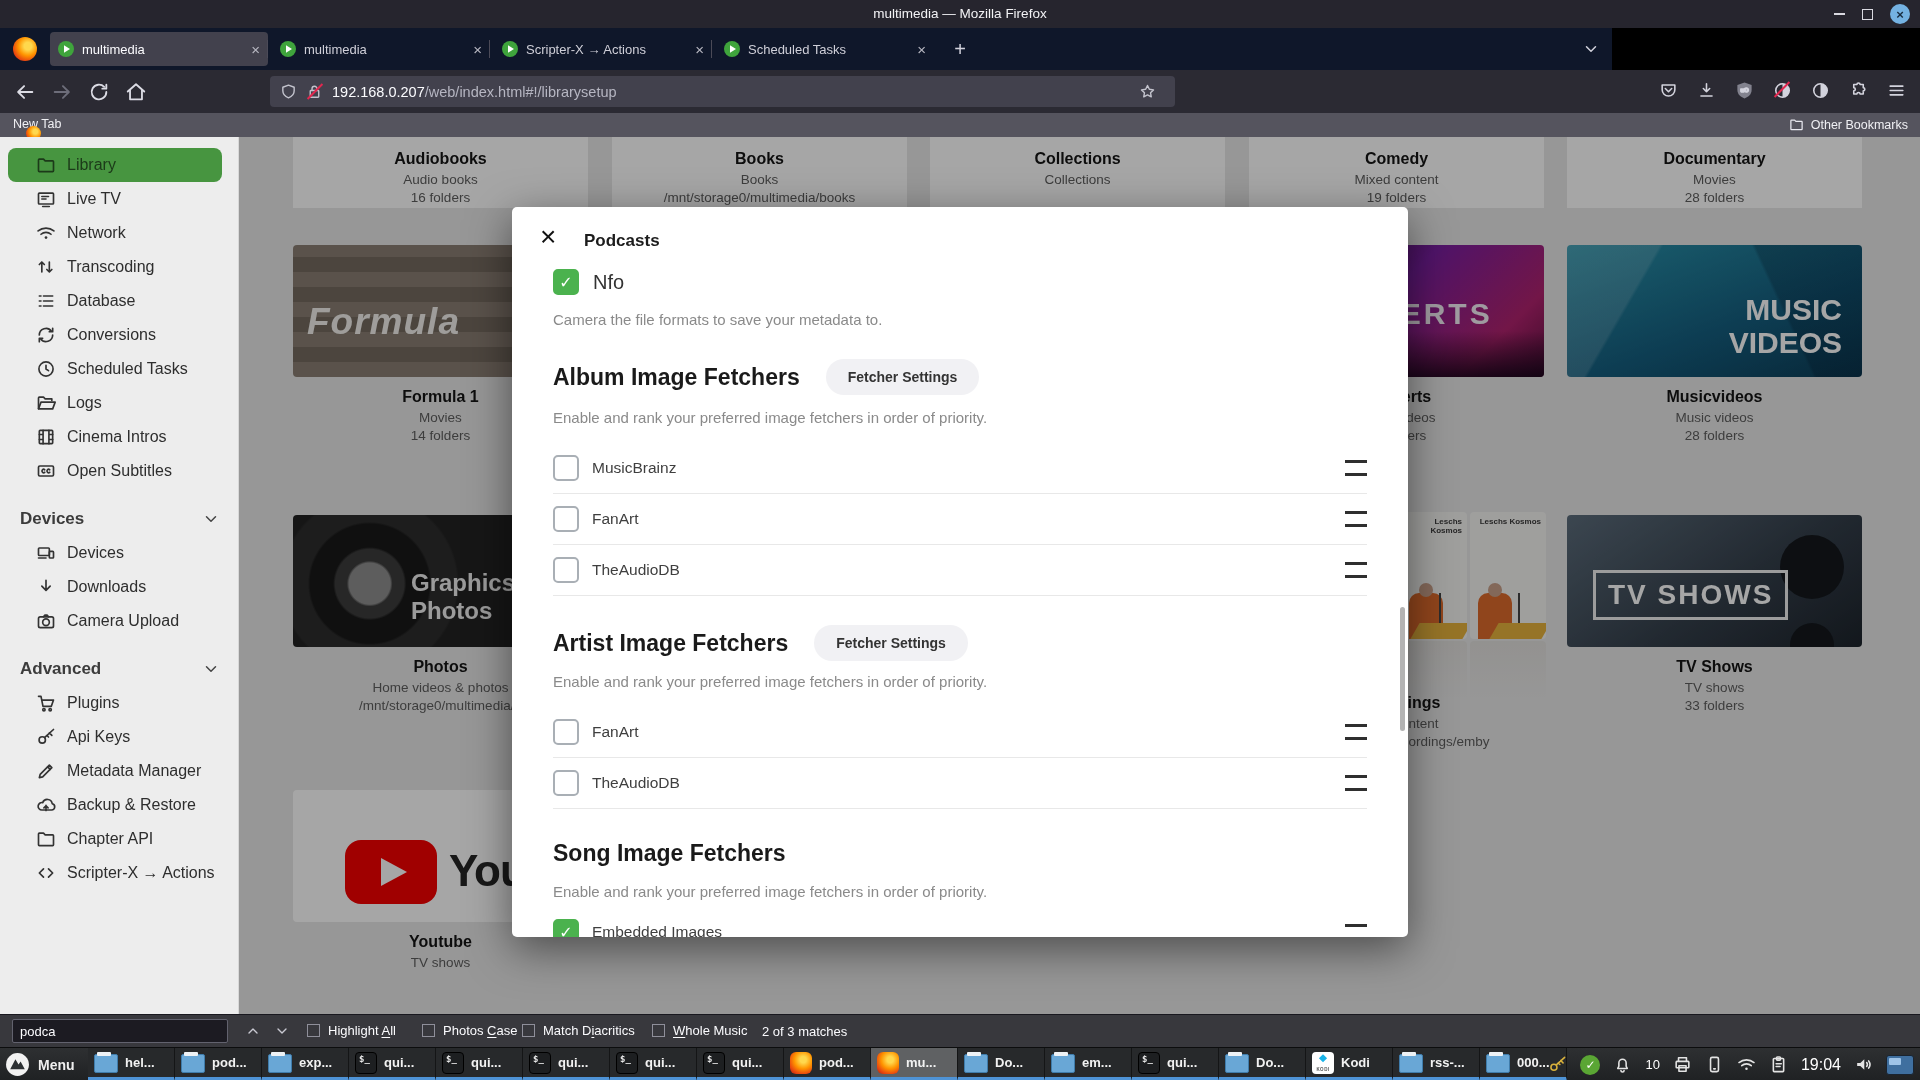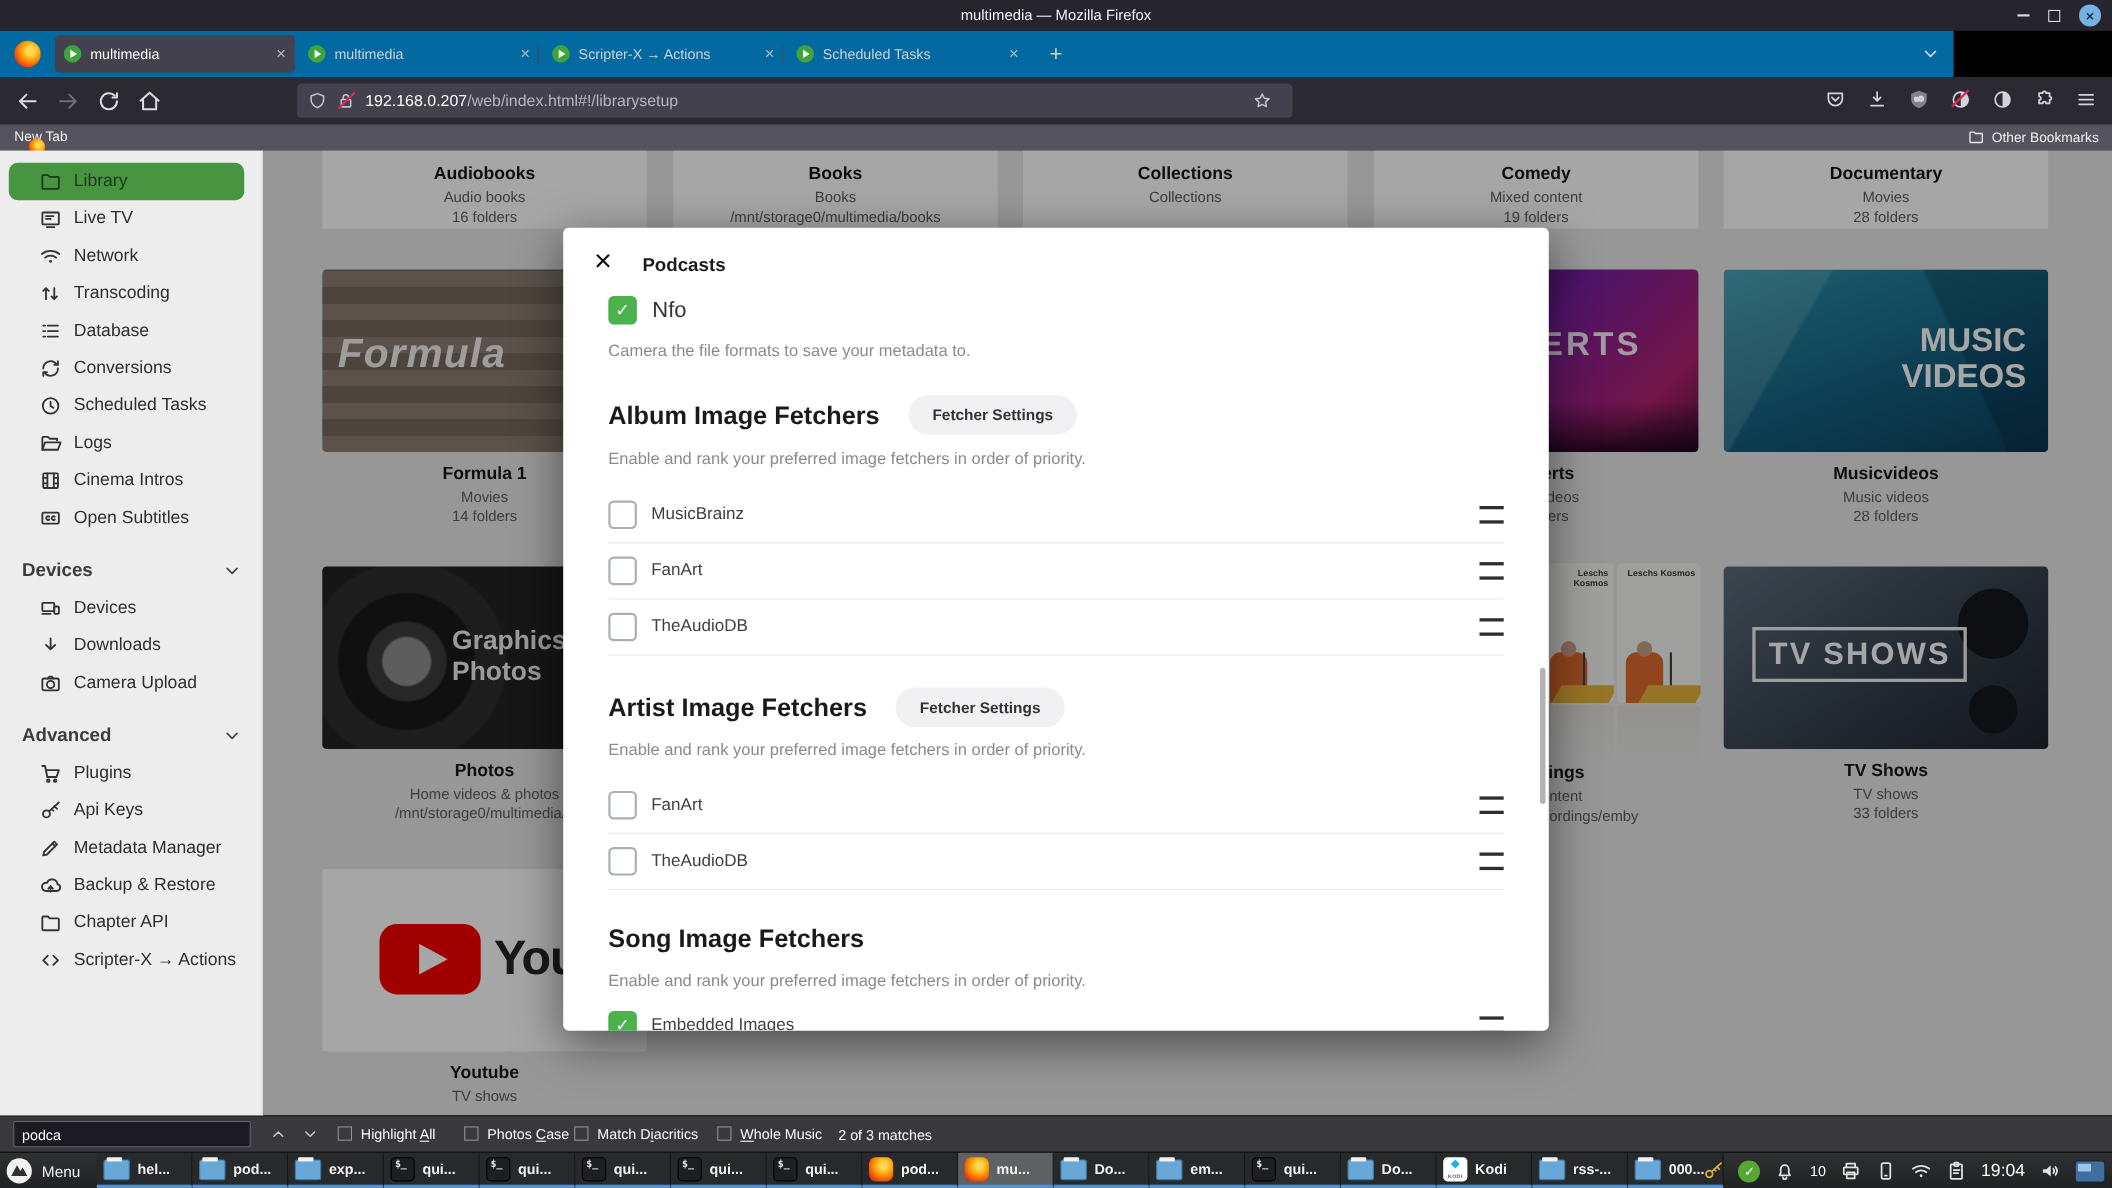--- a/index.html
+++ b/index.html
@@ -6,21 +6,21 @@
   #screen{position:relative;width:1920px;height:1080px;overflow:hidden;
     font-family:"Liberation Sans","DejaVu Sans",sans-serif;-webkit-font-smoothing:antialiased;}
   
   .titlebar{position:absolute;left:0;top:0;width:1920px;height:28px;background:#26252e;color:#f5f5f7;}
   .titlebar .wtitle{position:absolute;left:0;right:0;top:6px;text-align:center;font-size:13.5px;color:#f2f2f5;}
   .winctl{position:absolute;right:10px;top:0;height:28px;display:flex;align-items:center;gap:17px;}
   .wc-min{width:11px;height:2px;background:#d9d9e0;}
   .wc-max{width:9px;height:9px;border:1.5px solid #d9d9e0;}
   .wc-close{width:20px;height:20px;border-radius:50%;background:#74b2e2;color:#182c3f;font-size:13px;font-weight:700;
     display:flex;align-items:center;justify-content:center;line-height:1;}
-  .tabbar{position:absolute;left:0;top:28px;width:1776px;height:42px;background:#0369a1;}
+  .tabbar{position:absolute;left:0;top:28px;width:1612px;height:42px;background:#0f172a;}
   .fxlogo{position:absolute;left:13px;top:9px;width:24px;height:24px;border-radius:50%;
     background:radial-gradient(circle at 62% 38%,#ffd84d 0 18%,#ff9500 45%,#e8450f 72%,#a7200e 100%);}
   .fxlogo.small{width:15px;height:15px;}
   .tab{position:absolute;top:4px;height:34px;width:218px;border-radius:4px;display:flex;align-items:center;
     padding:0 8px;box-sizing:border-box;color:#cfcfd8;font-size:13px;}
   .tab.active{background:#42414d;color:#fbfbfe;}
   .tab .sep{position:absolute;left:-5px;top:8px;width:1px;height:18px;background:#4b4a57;}
   .favicon{width:16px;height:16px;border-radius:50%;background:#3fa43c;flex:0 0 16px;display:flex;align-items:center;justify-content:center;margin-right:8px;}
   .favicon svg{width:14px;height:14px;}
   .tab .tlabel{flex:1;overflow:hidden;white-space:nowrap;text-overflow:ellipsis;}
@@ -61,21 +61,21 @@
   .sd-head{display:flex;align-items:center;height:34px;margin-top:14px;padding:0 18px 0 20px;font-size:17px;font-weight:700;color:#3c3c3c;}
   .sd-head .chev{margin-left:auto;width:18px;height:18px;color:#444;}
   .chev svg{width:18px;height:18px;}
   .main{position:absolute;left:239px;top:0;width:1681px;height:877px;overflow:hidden;}
   .card{position:absolute;width:295px;}
   .card1{background:#ffffff;height:71px;padding-top:13px;box-sizing:border-box;}
   .ctext{text-align:center;}
   .ctext .t{font-size:16px;font-weight:600;color:#141414;}
   .ctext .s{font-size:13.5px;color:#5e5e5e;margin-top:4px;}
   .ctext .i{font-size:13.5px;color:#5e5e5e;margin-top:3px;min-height:16px;}
-  .cimg{width:295px;height:166px;border-radius:4px;position:relative;overflow:hidden;text-decoration:underline;}
+  .cimg{width:295px;height:132px;border-radius:4px;position:relative;overflow:hidden;text-decoration:underline;}
   .cimg + .ctext{margin-top:11px;}
   .f1{background:repeating-linear-gradient(0deg,#8a7f73 0 15px,#756b60 15px 30px);}
   .f1 .itx{position:absolute;left:14px;top:56px;font-style:italic;font-weight:800;font-size:37px;color:#f4f2ef;letter-spacing:1px;white-space:nowrap;}
   .f1::after{content:"";position:absolute;right:-8px;top:58px;width:70px;height:34px;background:#d40000;transform:skewX(-35deg);}
   .concerts{background:linear-gradient(135deg,#2d0f38,#7b1fa2 45%,#b0226e 80%,#5e1140);}
   .concerts .itx{position:absolute;left:0;right:0;top:52px;text-align:center;color:#f4eef6;font-weight:800;font-size:30px;letter-spacing:3px;}
   .concerts::after{content:"";position:absolute;left:0;bottom:0;width:100%;height:46px;background:linear-gradient(rgba(20,5,25,0),rgba(20,5,25,.85));}
   .mv{background:linear-gradient(120deg,rgba(255,255,255,.14) 25%,rgba(255,255,255,0) 26%),
       linear-gradient(245deg,rgba(0,20,40,.25) 30%,rgba(0,0,0,0) 31%),
       linear-gradient(160deg,#2a93ab,#145d7e 60%,#0d3e58);}
@@ -128,21 +128,21 @@
   .fb-nav svg{width:16px;height:16px;}
   .fb-opt{position:absolute;top:8px;display:flex;align-items:center;gap:8px;}
   .fb-cb{width:13px;height:13px;border:1px solid #8f8f9a;background:transparent;box-sizing:border-box;flex:0 0 13px;}
   .fb-status{position:absolute;left:762px;top:9px;color:#fbfbfe;}
   
   .taskbar{position:absolute;left:0;top:1047px;width:1920px;height:33px;background:linear-gradient(#2e3032,#1f2123);
     border-top:1px solid #0c0d0e;color:#f2f2f2;}
   .menu-btn{position:absolute;left:0;top:0;width:86px;height:33px;display:flex;align-items:center;gap:8px;padding-left:5px;box-sizing:border-box;}
   .menu-btn .mlogo{width:25px;height:25px;}
   .mlogo svg{width:25px;height:25px;}
-  .menu-btn .mtx{font-size:14px;font-weight:400;color:#efefef;text-align:right;}
+  .menu-btn .mtx{font-size:14px;font-weight:700;color:#efefef;text-align:right;}
   .taskrow{position:absolute;left:88px;top:0;display:flex;height:33px;}
   .taskbtn{width:87px;height:33px;box-sizing:border-box;border-right:1px solid #141516;border-bottom:4px solid #4e93d6;
     background:#27292b;display:flex;align-items:center;gap:7px;padding-left:6px;overflow:hidden;}
   .taskbtn.active{background:#5f6163;}
   .taskbtn .tklb{font-size:13px;font-weight:700;white-space:nowrap;}
   .tkic{width:22px;height:22px;flex:0 0 22px;position:relative;}
   .tkic.folder{height:19px;flex-basis:24px;width:24px;border-radius:2px;background:#69a7d6;border:1px solid #3f7cab;box-sizing:border-box;margin-top:2px;}
   .tkic.folder::before{content:"";position:absolute;left:2px;top:-3px;width:14px;height:4px;background:#eef2f5;border-radius:1px;}
   .tkic.terminal{background:#1d1f21;border:1px solid #000;border-radius:4px;box-sizing:border-box;color:#e8e8e8;
     font-family:"DejaVu Sans Mono",monospace;font-size:9px;font-weight:700;padding:1px 0 0 3px;}

